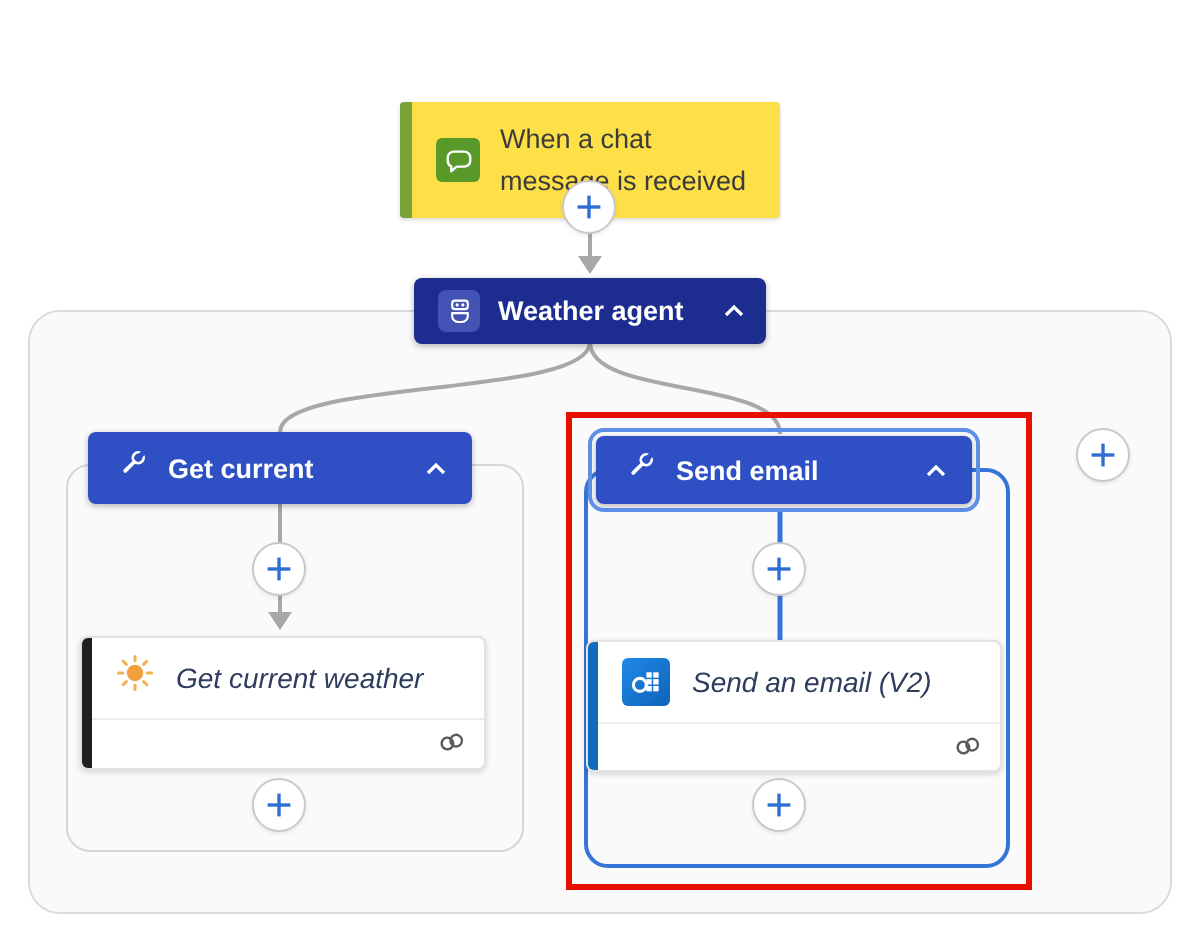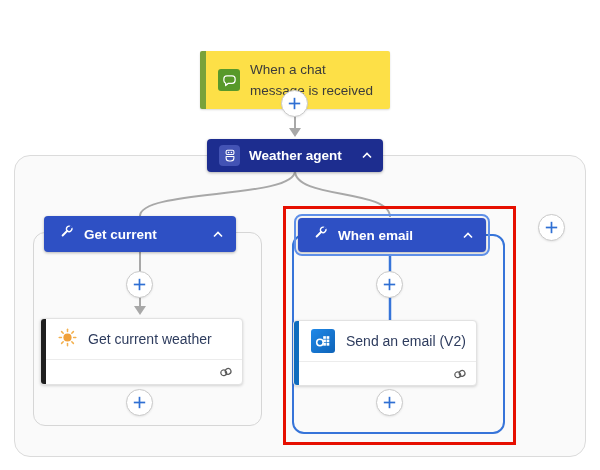--- a/index.html
+++ b/index.html
@@ -68,29 +68,29 @@
   .branch-title{color:#fff;font-size:13.5px;font-weight:bold;}
 
   
   .action-card{
     position:absolute;width:203px;height:67px;background:#ffffff;
     border:1px solid #e2e2e2;border-radius:4px;
     box-shadow:0 1px 3px rgba(0,0,0,.16);box-sizing:border-box;z-index:3;
     overflow:hidden;cursor:pointer;
   }
   .action-card.left{left:40px;top:318px;}
-  .action-card.right{left:293px;top:320px;width:184px;height:66px;}
+  .action-card.right{left:293px;top:320px;width:208px;height:66px;}
   .action-bar{position:absolute;left:0;top:0;bottom:0;width:5px;}
   .action-bar.black{background:#1f1f1f;}
   .action-bar.blue{background:#0f6cbd;}
   .action-main{
     display:flex;align-items:center;gap:11px;height:40px;padding-left:17px;
     border-bottom:1px solid #ececec;
   }
-  .action-title{font-size:14px;color:#2e3c5e;white-space:nowrap;}
+  .action-title{font-size:14px;color:#2e3c5e;white-space:nowrap;font-style:italic;}
   .action-footer{
     display:flex;align-items:center;justify-content:flex-end;
     height:25px;padding-right:9px;
   }
   .outlook-chip{
     width:24px;height:24px;border-radius:3px;flex:none;
     background:linear-gradient(135deg,#2089e8,#0e63b8);
     display:flex;align-items:center;justify-content:center;
   }
 
@@ -172,21 +172,21 @@
   <div class="branch-header right">
     <span>
       <svg width="16" height="16" viewBox="0 0 16 16">
         <g transform="rotate(45 8 8)">
           <circle cx="8" cy="3.6" r="2.7" fill="none" stroke="#fff" stroke-width="1.4"></circle>
           <rect x="6.7" y="0" width="2.6" height="3.6" fill="#2e50c4"></rect>
           <rect x="7.1" y="5.6" width="1.9" height="8.2" rx="0.95" fill="#fff"></rect>
         </g>
       </svg>
     </span>
-    <span class="branch-title">When email</span>
+    <span class="branch-title">Send email</span>
     <span class="chev">
       <svg width="12" height="9" viewBox="0 0 12 9">
         <polyline points="2,6.5 6,2.5 10,6.5" fill="none" stroke="#fff" stroke-width="1.6"></polyline>
       </svg>
     </span>
   </div>
 
   <div class="action-card left">
     <span class="action-bar black"></span>
     <div class="action-main">

